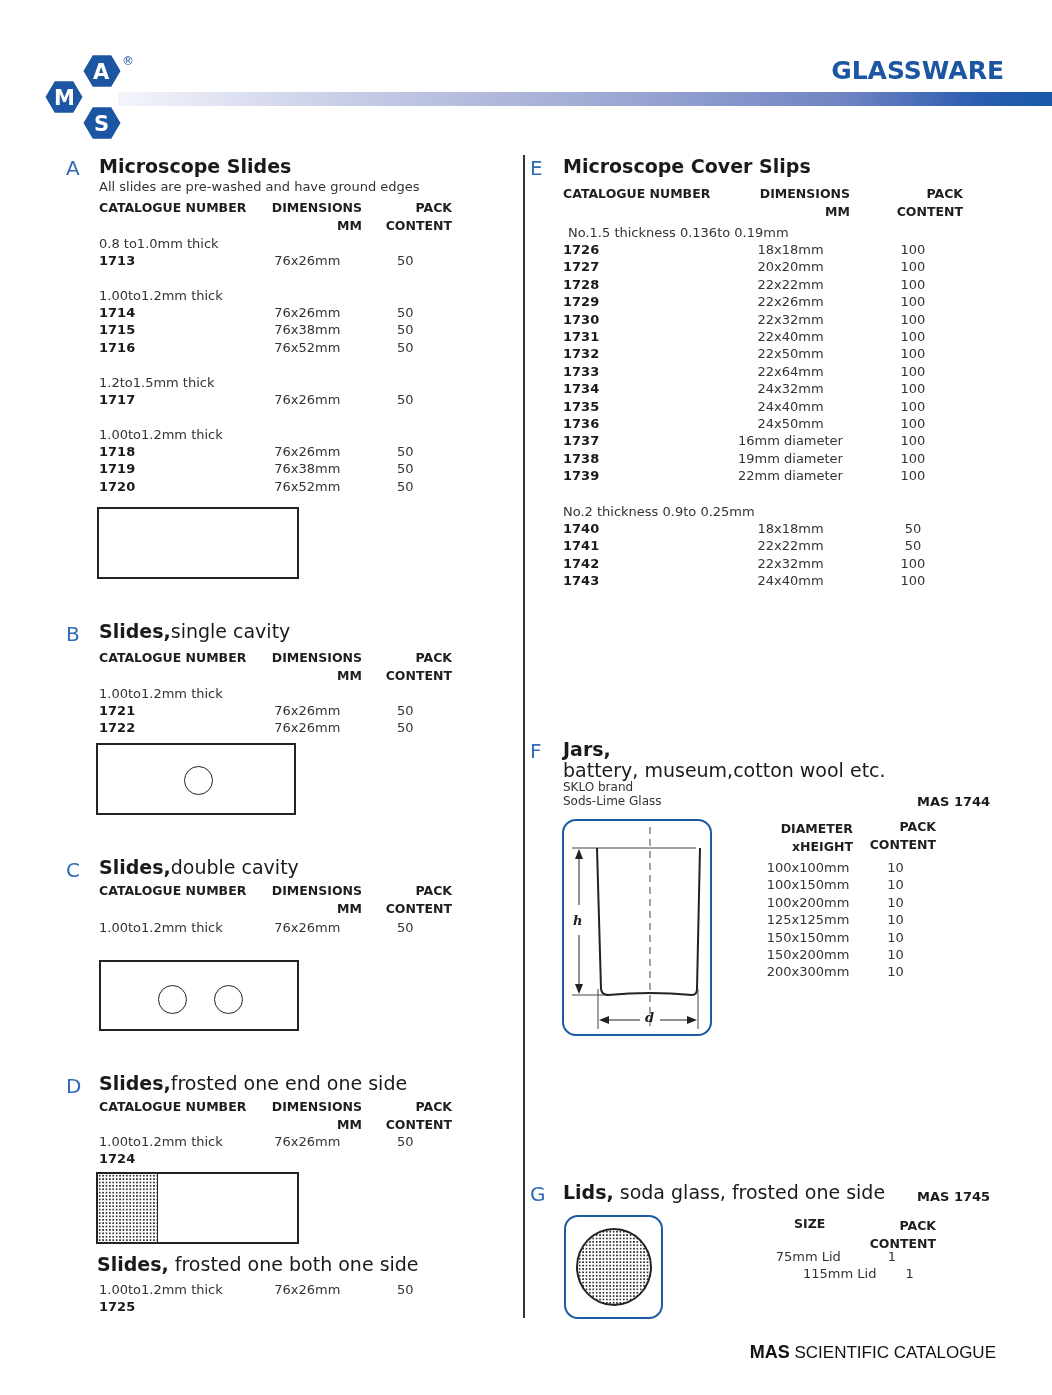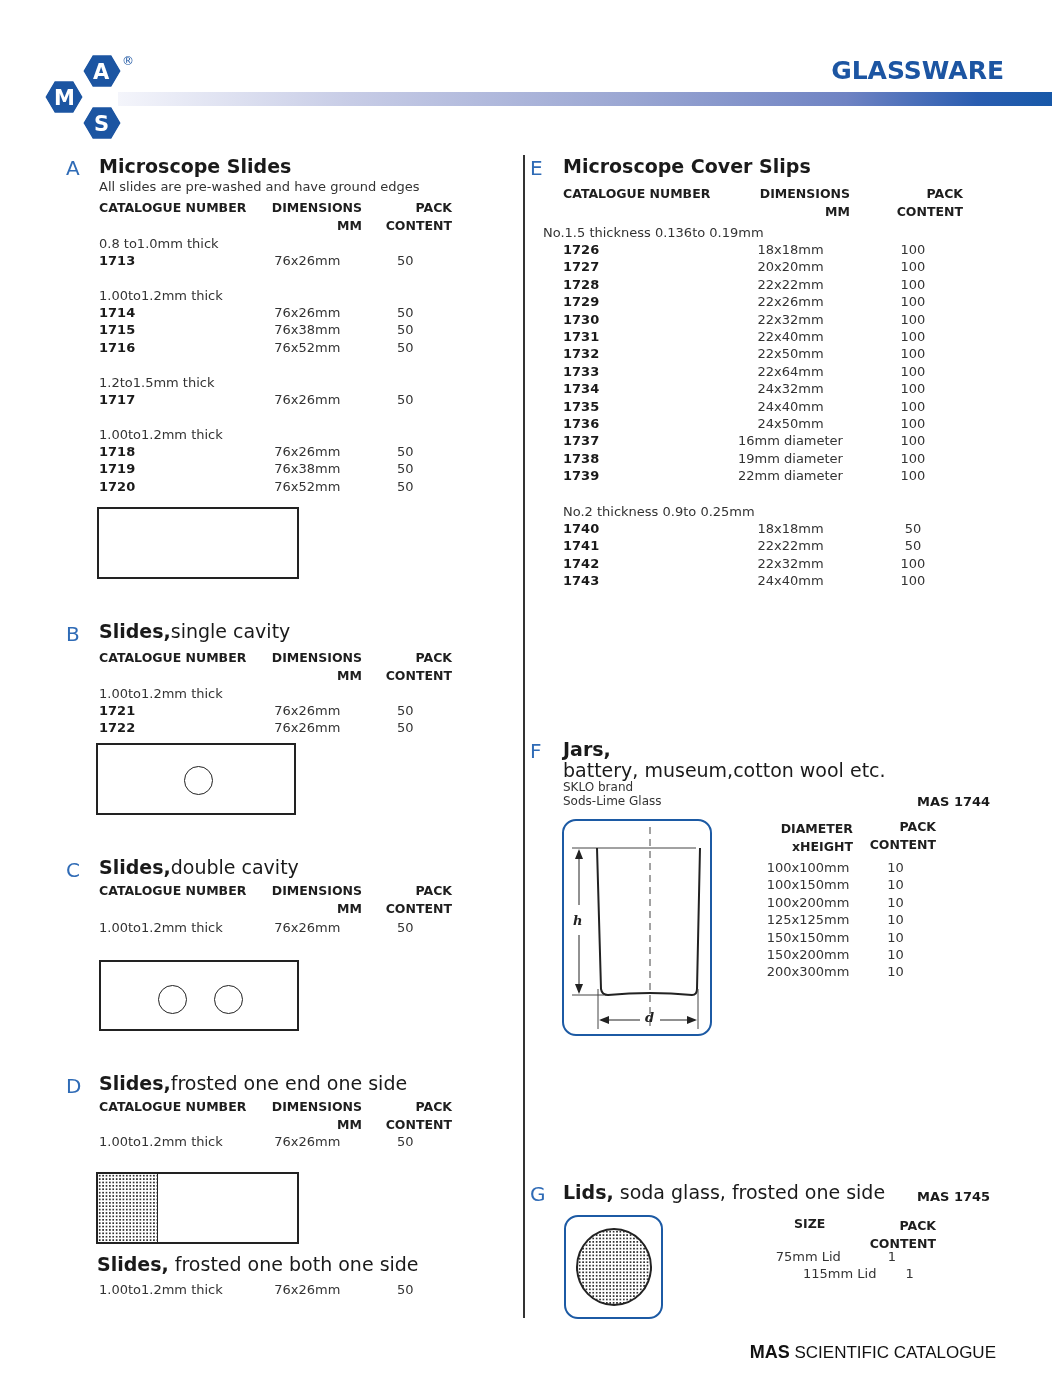--- a/index.html
+++ b/index.html
@@ -213,49 +213,55 @@
     <div>PACK</div>
     <div>CONTENT</div>
   </div>
 
 <div class="abs" style="left:99px;top:1133px;width:360px;">
   <div class="row txt">
     <span style="width:168px;">1.00to1.2mm thick</span>
     <span class="cen" style="width:90px;">76x26mm</span>
     <span class="cen" style="width:110px;">50</span>
   </div>
+  <div class="row txt">
+    <span class="num">1724</span>
+  </div>
 </div>
 
 <div class="abs slide-box" style="left:96px;top:1172px;width:203px;height:72px;">
   <div class="frost" style="width:60px;"></div>
 </div>
 
 <div class="abs sec-title" style="left:97px;top:1253px;"><b>Slides,</b><span class="sec-sub"> frosted one both one side</span></div>
 <div class="abs" style="left:99px;top:1281px;width:360px;">
   <div class="row txt">
     <span style="width:168px;">1.00to1.2mm thick</span>
     <span class="cen" style="width:90px;">76x26mm</span>
     <span class="cen" style="width:110px;">50</span>
+  </div>
+  <div class="row txt">
+    <span class="num">1725</span>
   </div>
 </div>
 
 <div class="abs sec-letter" style="left:530px;top:156px;">E</div>
 <div class="abs sec-title" style="left:563px;top:155px;"><b>Microscope Cover Slips</b></div>
 
 <div class="abs hdr" style="left:563px;top:185px;">CATALOGUE NUMBER</div>
 <div class="abs hdr c" style="left:750px;top:185px;width:100px;">
     <div>DIMENSIONS</div>
     <div>MM</div>
   </div>
 <div class="abs hdr c" style="left:883px;top:185px;width:80px;">
     <div>PACK</div>
     <div>CONTENT</div>
   </div>
 
-<div class="abs txt" style="left:543px;top:224px;">No.1.5 thickness 0.136to 0.19mm</div>
+<div class="abs txt" style="left:568px;top:224px;">No.1.5 thickness 0.136to 0.19mm</div>
 <div class="abs rows" style="left:563px;top:241px;width:420px;">
   <div class="row txt">
       <span class="num" style="width:180px;">1726</span>
       <span class="cen" style="width:108px;">18x18mm</span>
       <span class="cen" style="width:144px;">100</span>
     </div>
   <div class="row txt">
       <span class="num" style="width:180px;">1727</span>
       <span class="cen" style="width:108px;">20x20mm</span>
       <span class="cen" style="width:144px;">100</span>

